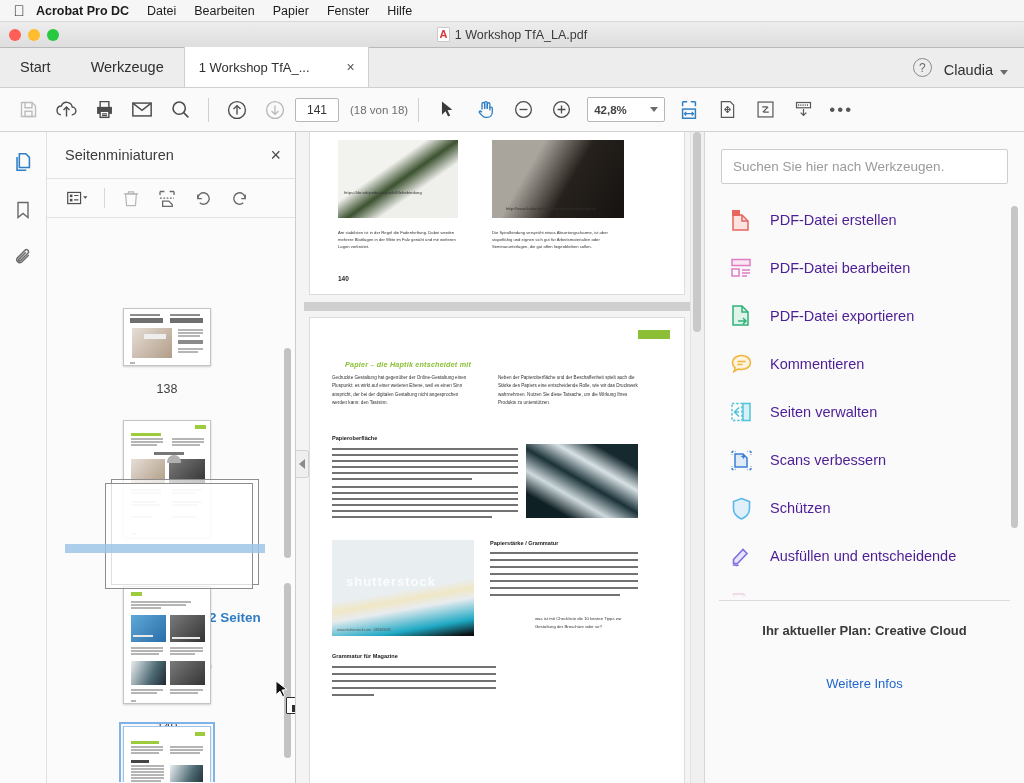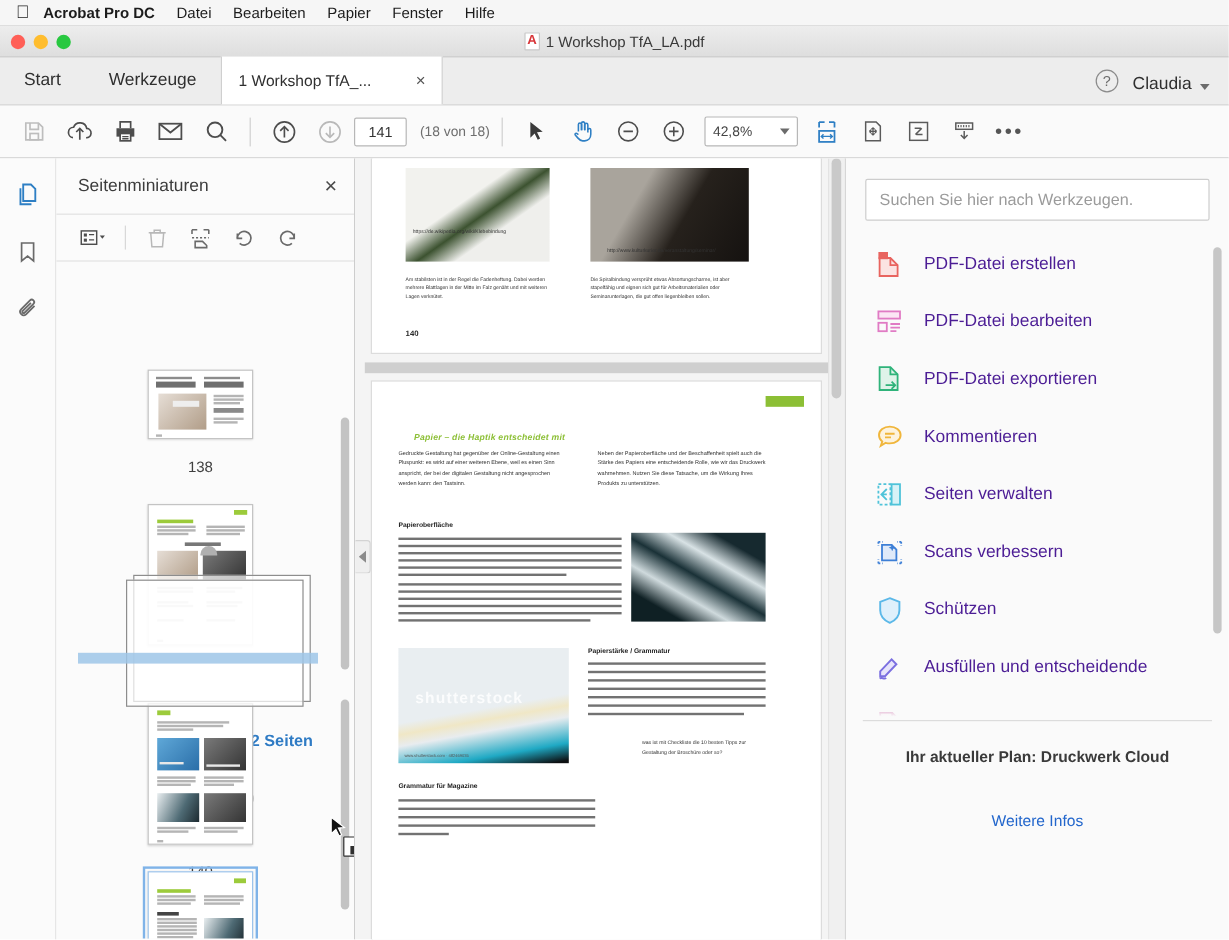--- a/index.html
+++ b/index.html
@@ -77,21 +77,21 @@
     width: 44px; height: 24px; border: 1px solid #b7b7b7; background: #fff;
     border-radius: 2px; font-size: 12px; color: #333; text-align: center;
     line-height: 22px;
   }
   .pagecount { font-size: 11.5px; color: #6e6e6e; margin-left: 9px; white-space: nowrap; }
   .zoombox {
     width: 78px; height: 25px; border: 1px solid #b7b7b7; background: #fff;
     border-radius: 2px; display: flex; align-items: center; padding: 0 6px;
     margin-left: 6px; margin-right: 4px;
   }
-  .zoomval { font-size: 11.5px; color: #444; flex: 1; }
+  .zoomval { font-size: 11.5px; color: #444; flex: 1; font-weight: bold; }
   .dots { letter-spacing: 2px; color: #555; font-size: 17px; line-height: 1; }
 
   
   .rail {
     position: absolute; top: 132px; left: 0; width: 47px; height: 651px;
     background: #fbfbfb; border-right: 1px solid #e0e0e0;
     display: flex; flex-direction: column; align-items: center; padding-top: 14px; gap: 16px;
   }
   .rail-btn { width: 34px; height: 32px; display: flex; align-items: center; justify-content: center; }
 
@@ -743,17 +743,17 @@
           </svg>
         </span>
         <span class="tool-label">Formular vorbereiten</span>
       </div>
 
       <div class="tools-scroll"></div>
       <div class="tools-fade"></div>
     </div>
 
     <div class="panel-divider"></div>
-    <div class="plan-text">Ihr aktueller Plan: Druckwerk Cloud</div>
+    <div class="plan-text">Ihr aktueller Plan: Creative Cloud</div>
     <div class="more-link">Weitere Infos</div>
   </div>
 
 </div>
 
 </body></html>

